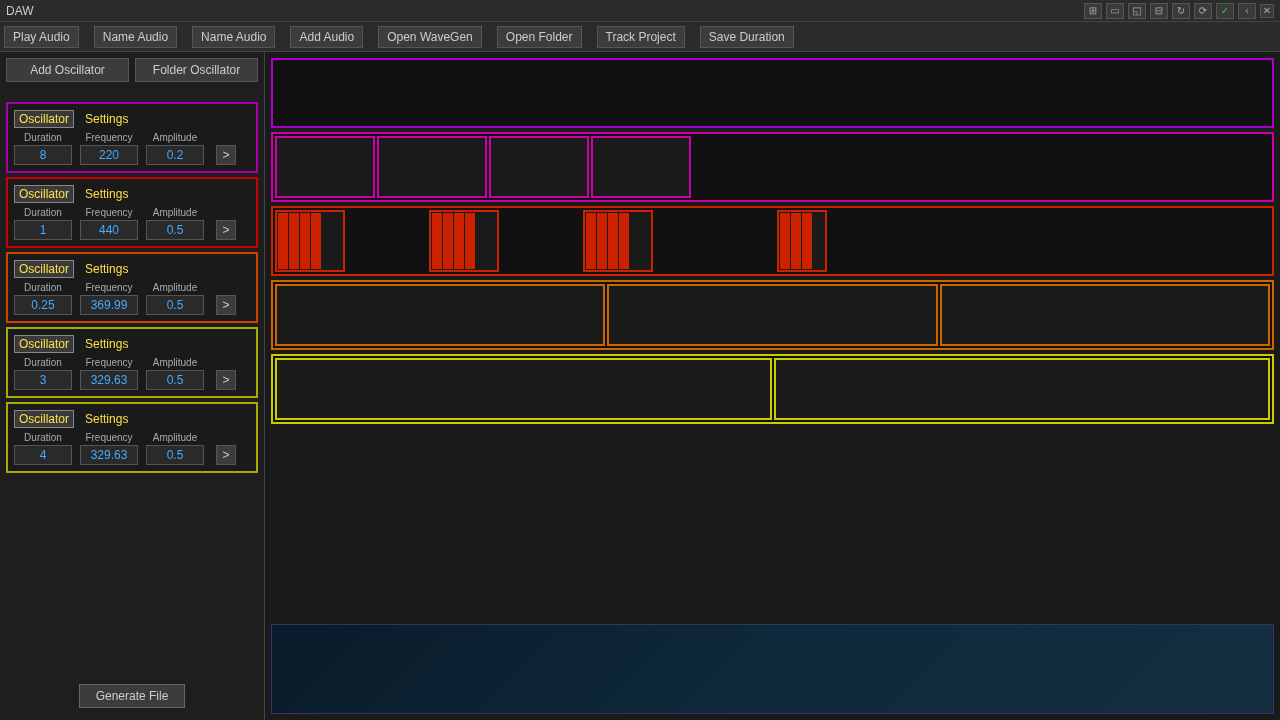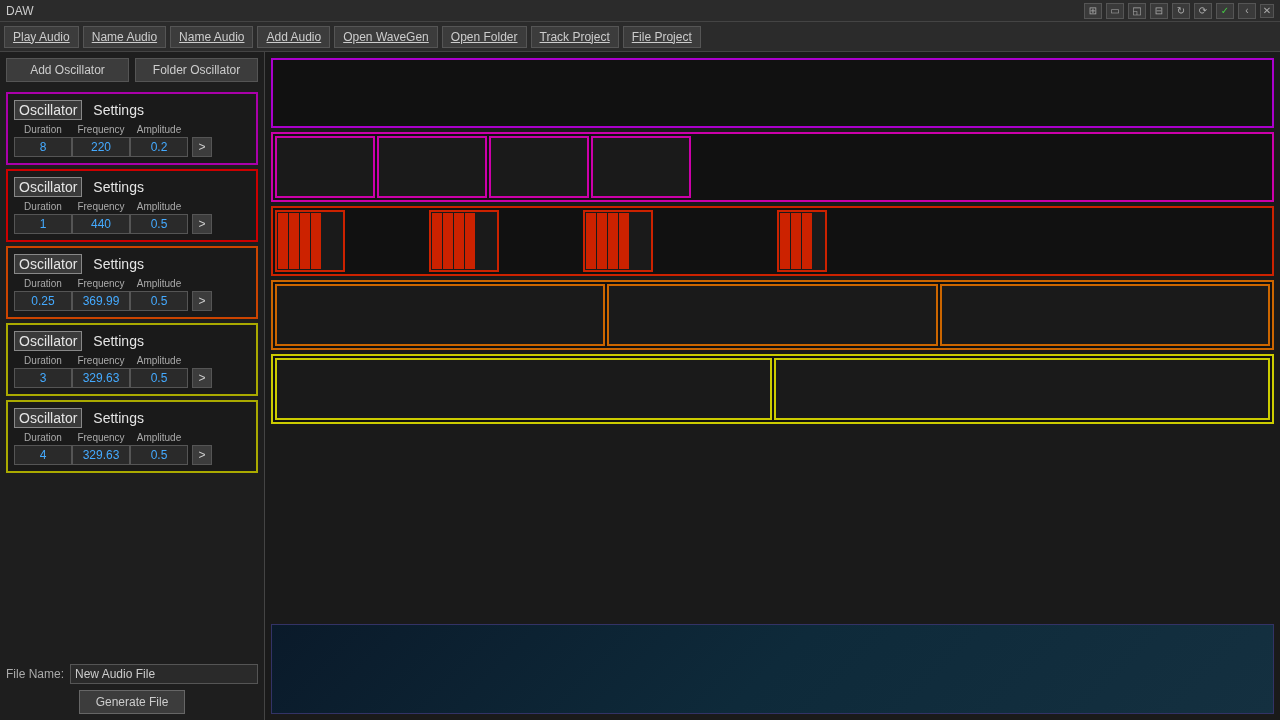--- a/index.html
+++ b/index.html
@@ -58,23 +58,22 @@
       color: #aaa;
       cursor: pointer;
     }
     
     .toolbar {
       background: #2b2b2b;
       height: 30px;
       display: flex;
       align-items: center;
       padding: 0 4px;
-      gap: 4px;
+      gap: 15px;
       border-bottom: 1px solid #444;
-      text-decoration: underline;
     }
     .toolbar-btn {
       background: #3c3c3c;
       border: 1px solid #555;
       color: #ccc;
       padding: 2px 8px;
       font-size: 12px;
       cursor: pointer;
       height: 22px;
       display: flex;
@@ -94,21 +93,21 @@
       border-right: 1px solid #444;
       display: flex;
       flex-direction: column;
       padding: 6px;
       gap: 4px;
       overflow-y: auto;
     }
     .add-remove-row {
       display: flex;
       gap: 6px;
-      margin-bottom: 6px;
+      margin-bottom: 16px;
     }
     .add-remove-btn {
       background: #3c3c3c;
       border: 1px solid #555;
       color: #ccc;
       padding: 4px 10px;
       font-size: 12px;
       cursor: pointer;
       flex: 1;
     }
@@ -122,33 +121,33 @@
     .oscillator-card.red { border-color: #cc0000; }
     .oscillator-card.yellow-osc { border-color: #aaaa00; }
     .oscillator-card.yellow-osc2 { border-color: #aaaa00; }
 
     .osc-header {
       display: flex;
       gap: 6px;
       margin-bottom: 4px;
     }
     .osc-tab {
-      font-size: 14px;
-      color: #e5e5e5;
+      font-size: 12px;
+      color: #fde047;
       cursor: pointer;
       padding: 1px 4px;
       border: 1px solid transparent;
     }
     .osc-tab.active {
       border: 1px solid #888;
       background: #3a3a3a;
     }
     .osc-fields {
       display: flex;
-      gap: 0;
+      gap: 8px;
       align-items: center;
     }
     .osc-field-group {
       display: flex;
       flex-direction: column;
       align-items: center;
     }
     .osc-label {
       font-size: 10px;
       color: #aaa;
@@ -205,21 +204,21 @@
       height: 20px;
     }
     .generate-btn {
       background: #3c3c3c;
       border: 1px solid #666;
       color: #ccc;
       padding: 4px 16px;
       font-size: 12px;
       cursor: pointer;
       display: block;
-      margin: 0 auto;
+      margin: 6px auto;
     }
 
     
     .right-panel {
       flex: 1;
       background: #1a1a1a;
       display: flex;
       flex-direction: column;
       padding: 6px;
       gap: 4px;
@@ -335,21 +334,21 @@
 </div>
 
 <div class="toolbar">
   <button class="toolbar-btn">Play Audio</button>
   <button class="toolbar-btn">Name Audio</button>
   <button class="toolbar-btn">Name Audio</button>
   <button class="toolbar-btn">Add Audio</button>
   <button class="toolbar-btn">Open WaveGen</button>
   <button class="toolbar-btn">Open Folder</button>
   <button class="toolbar-btn">Track Project</button>
-  <button class="toolbar-btn">File Project</button>
+  <button class="toolbar-btn">Save Duration</button>
 </div>
 
 <div class="main">
 
   <div class="left-panel">
     <div class="add-remove-row">
       <button class="add-remove-btn">Add Oscillator</button>
       <button class="add-remove-btn">Folder Oscillator</button>
     </div>
 
@@ -459,24 +458,20 @@
           <span class="osc-label">Amplitude</span>
           <input class="osc-input" value="0.5" style="">
         </div>
         <button class="osc-arrow-btn">&gt;</button>
       </div>
     </div>
 
     <div class="spacer"></div>
 
     <div class="bottom-panel">
-      <div class="file-name-row">
-        <span class="file-label">File Name:</span>
-        <input class="file-input" value="New Audio File" style="">
-      </div>
       <button class="generate-btn">Generate File</button>
     </div>
   </div>
 
   <div class="right-panel">
 
     <div class="track-purple"></div>
 
     <div class="track-pink">
       <div class="clip-pink" style="max-width:100px;"></div>

